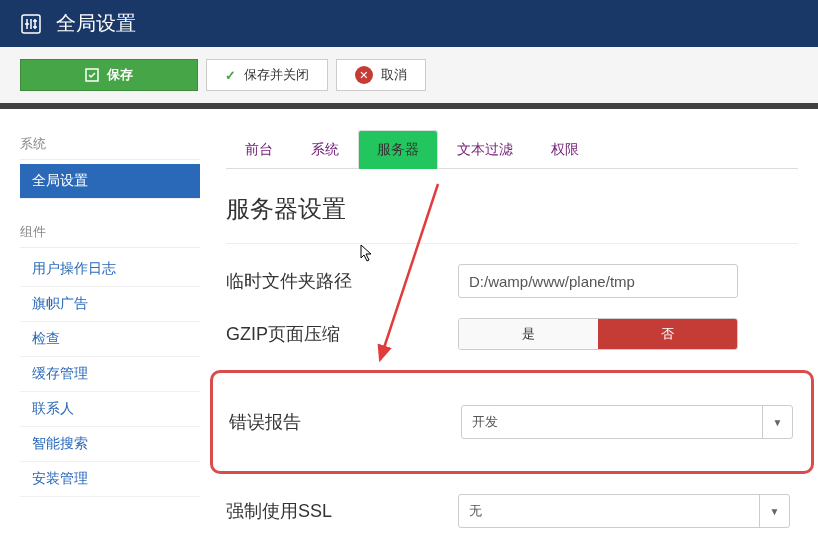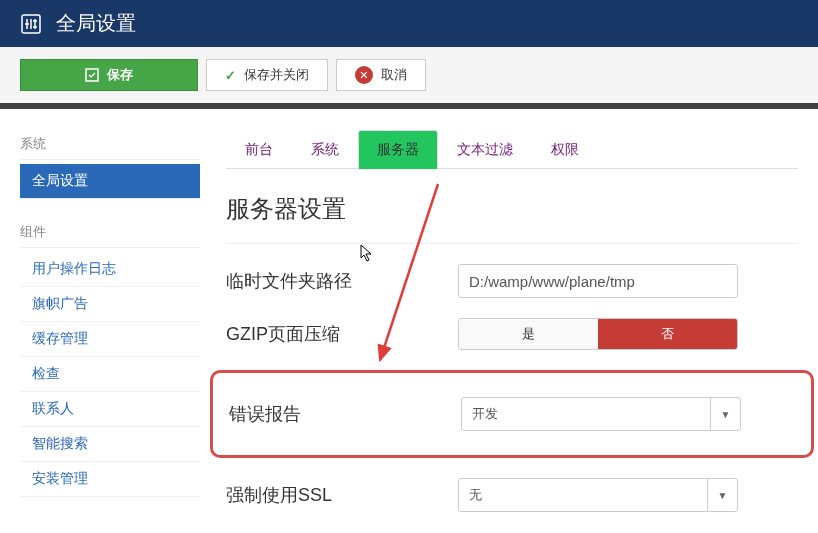--- a/index.html
+++ b/index.html
@@ -23,24 +23,24 @@
 .tab{padding:10px 18px;color:#701a75;cursor:pointer;border:1px solid transparent;border-bottom:none;position:relative;top:1px;font-size:14px}
 .tab.active{border-color:#ddd;background:#22c55e;color:#333;border-top-left-radius:3px;border-top-right-radius:3px}
 .section-title{font-size:24px;font-weight:400;margin-bottom:0;border-bottom:1px solid #eee;padding-bottom:18px}
 .form-row{display:flex;align-items:center;margin:20px 0}
 .form-label{width:232px;flex-shrink:0;font-size:18px;color:#333}
 .form-control{flex:0 0 280px}
 .text-input{width:280px;height:34px;border:1px solid #ccc;border-radius:3px;padding:0 10px;font-size:15px;color:#555}
 .toggle{display:flex;width:280px;height:32px;border:1px solid #ccc;border-radius:3px;overflow:hidden}
 .toggle-opt{flex:1;display:flex;align-items:center;justify-content:center;font-size:13px;cursor:pointer;background:#f9f9f9}
 .toggle-opt.selected{background:#c43c35;color:#fff}
-.select{width:280px;height:34px;border:1px solid #ccc;border-radius:3px;display:flex;align-items:center;position:relative;background:#fff}
+.select{width:332px;height:34px;border:1px solid #ccc;border-radius:3px;display:flex;align-items:center;position:relative;background:#fff}
 .select-value{flex:1;padding:0 10px;font-size:13px;color:#555}
 .select-caret{width:30px;height:100%;border-left:1px solid #ccc;display:flex;align-items:center;justify-content:center;color:#666;font-size:10px}
-.highlight-box{border:3px solid #d94c4c;border-radius:10px;padding:4px 16px;margin:4px -16px}
+.highlight-box{border:3px solid #d94c4c;border-radius:10px;padding:12px 16px;margin:4px -16px}
 .arrow-svg{position:absolute;pointer-events:none}
 .cursor-svg{position:absolute;pointer-events:none}
 </style>
 </head>
 <body>
 
 <div class="header">
   <span class="header-icon">
     <svg width="22" height="22" viewBox="0 0 22 22" fill="none" stroke="#fff" stroke-width="1.5">
         <rect x="2" y="2" width="18" height="18" rx="2"></rect>
@@ -71,22 +71,22 @@
 <div class="content">
   <div class="sidebar">
     <div class="side-group">
       <div class="side-heading">系统</div>
       <div class="side-item active">全局设置</div>
     </div>
     <div class="side-group">
       <div class="side-heading">组件</div>
       <div class="side-item">用户操作日志</div>
       <div class="side-item">旗帜广告</div>
+      <div class="side-item">检查</div>
       <div class="side-item">缓存管理</div>
-      <div class="side-item">检查</div>
       <div class="side-item">联系人</div>
       <div class="side-item">智能搜索</div>
       <div class="side-item">安装管理</div>
     </div>
   </div>
 
   <div class="main">
     <div class="tabs">
       <div class="tab">前台</div>
       <div class="tab">系统</div>

